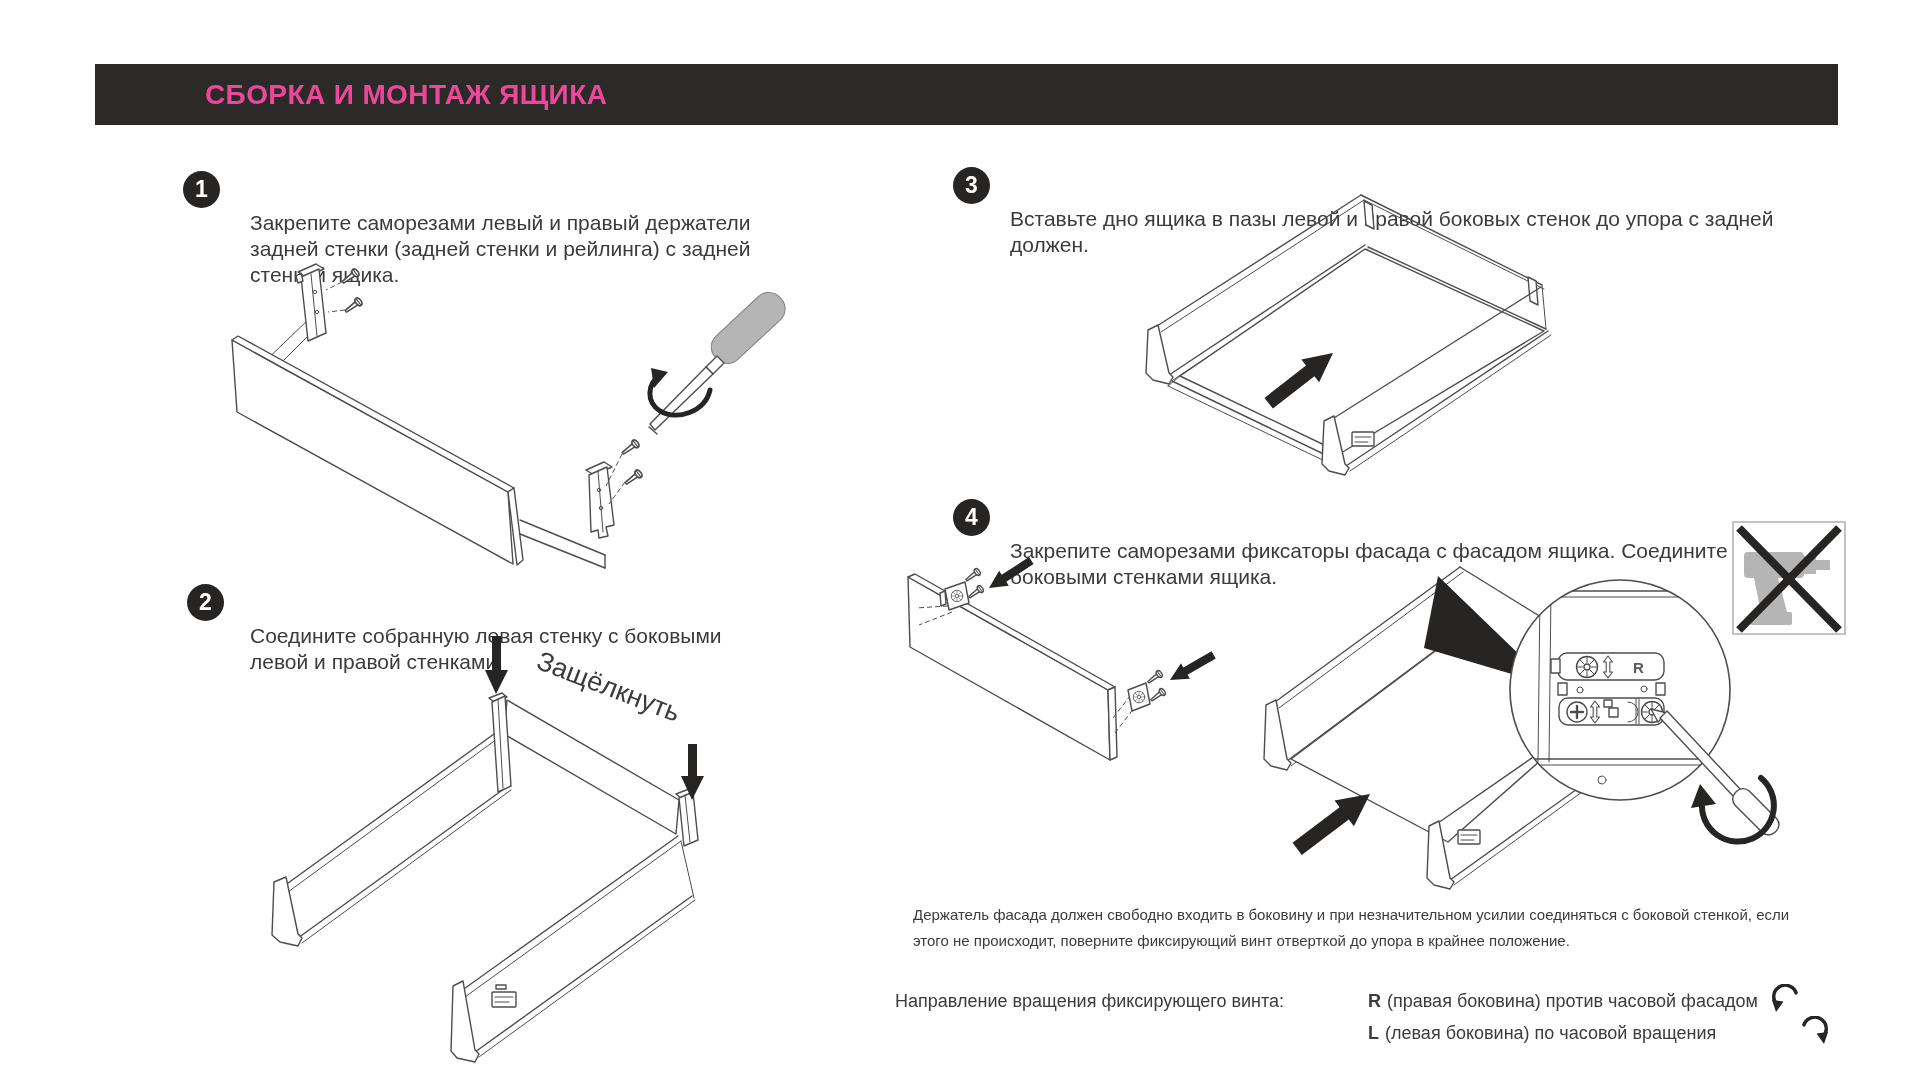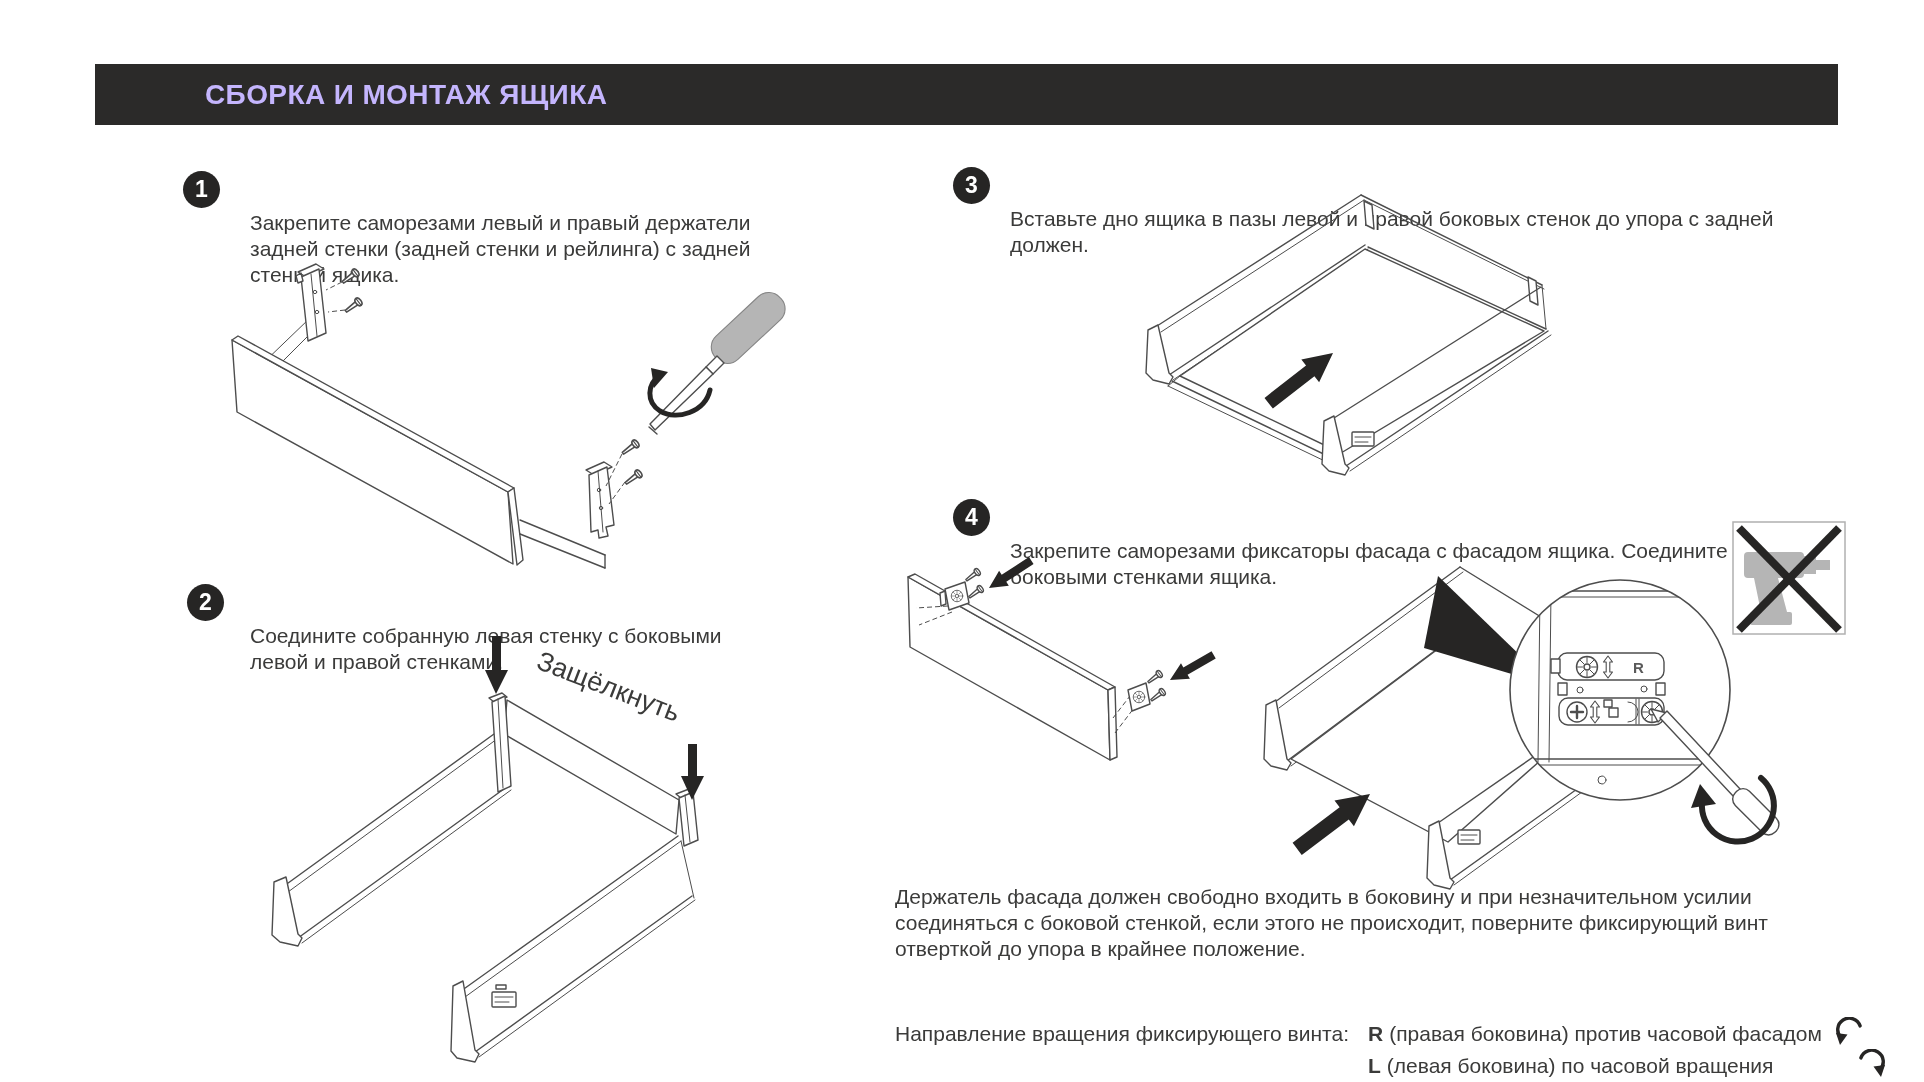--- a/index.html
+++ b/index.html
@@ -1,25 +1,25 @@
 <!DOCTYPE html>
 <html><head>
 <meta charset="utf-8">
 <style>
   html,body{margin:0;padding:0;background:#fff;}
   body{font-family:"Liberation Sans","DejaVu Sans",sans-serif;color:#3b3b3a;}
   .page{position:relative;width:1924px;height:1082px;background:#fff;overflow:hidden;}
   .titlebar{position:absolute;left:95px;top:64px;width:1743px;height:61px;background:#2b2a29;
             display:flex;align-items:center;padding-left:110px;box-sizing:border-box;}
-  .titlebar .title{color:#c4b5fd;font-size:28px;font-weight:bold;letter-spacing:.4px;}
+  .titlebar .title{color:#ec4899;font-size:28px;font-weight:bold;letter-spacing:.4px;}
   .badge{position:absolute;width:37px;height:37px;border-radius:50%;background:#262524;color:#fff;
          display:flex;align-items:center;justify-content:center;font-size:23px;font-weight:bold;}
   .step-text{position:absolute;font-size:21px;line-height:26px;margin-top:40px;}
-  .note{position:absolute;font-size:21px;line-height:26px;margin:0;}
-  .dir{position:absolute;font-size:21px;line-height:26px;display:flex;align-items:flex-start;white-space:nowrap;margin-top:33px;}
+  .note{position:absolute;font-size:15px;line-height:26px;margin:18px;}
+  .dir{position:absolute;font-size:18px;line-height:26px;display:flex;align-items:flex-start;white-space:nowrap;}
   .dir b{font-weight:bold;margin-right:6px;}
   .dir .ic{margin-left:12px;margin-top:-4px;}
   .illus{position:absolute;}
   
   .ln{fill:none;stroke:#4d4d4d;stroke-width:1.4;stroke-linecap:round;stroke-linejoin:round;}
   .thin{stroke-width:1;}
   .fw{fill:#ffffff;stroke:#4d4d4d;stroke-width:1.4;stroke-linejoin:round;}
   .dash{fill:none;stroke:#4d4d4d;stroke-width:1;stroke-dasharray:5 3;}
   .blk{fill:#262524;stroke:none;}
   .rot5{fill:none;stroke:#262524;stroke-width:5;stroke-linecap:round;}

